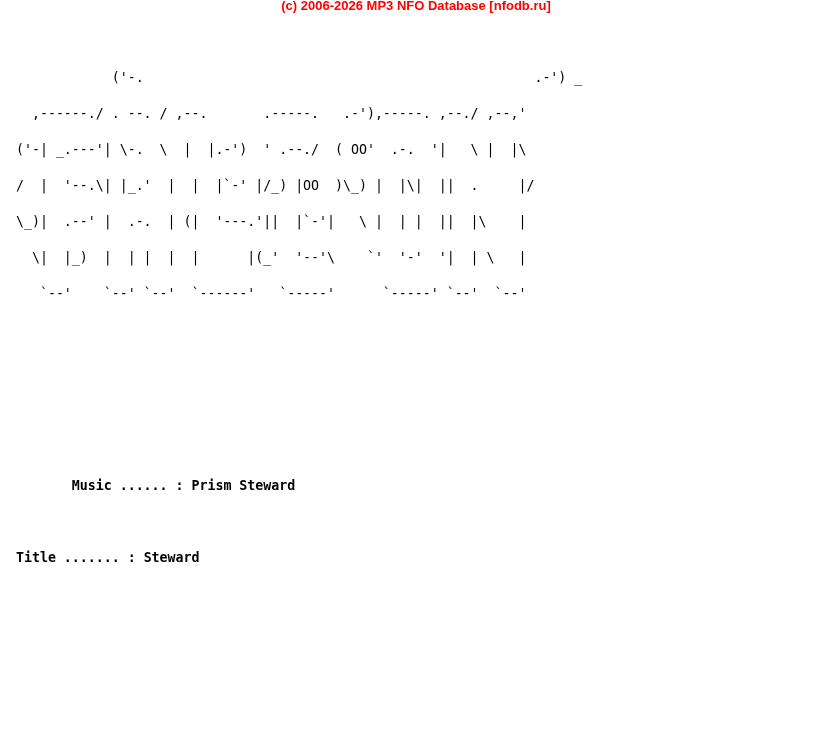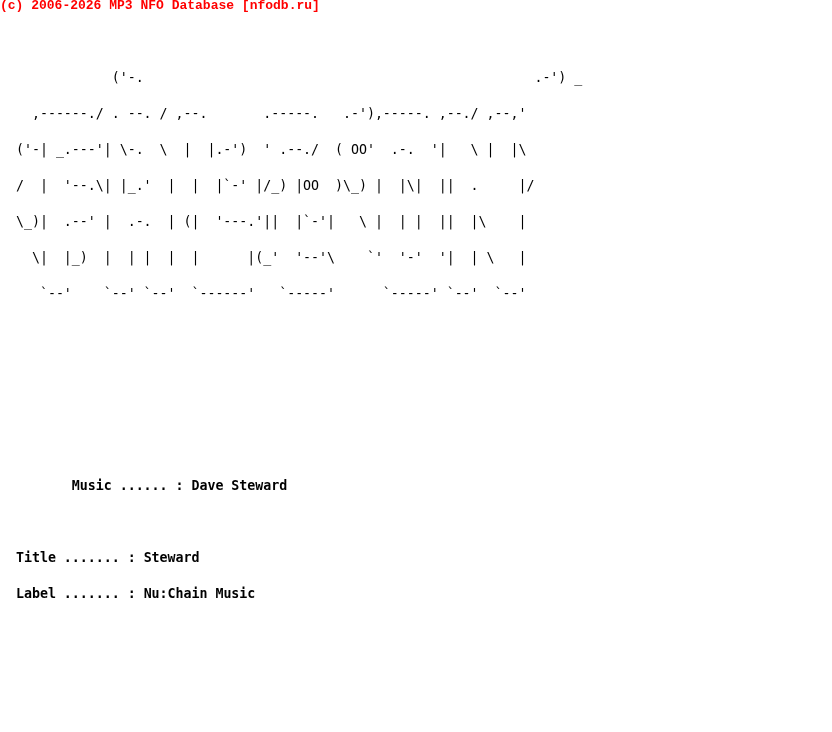--- a/index.html
+++ b/index.html
@@ -13,22 +13,22 @@
     position: relative;
     overflow: hidden;
     font-family: "DejaVu Sans Mono", "Liberation Mono", monospace;
     color: #000000;
   }
   .copyright {
     position: absolute;
     top: 0;
     left: 0;
     width: 832px;
-    text-align: left;
-    font-family: Liberation Mono, monospace;
+    text-align: center;
+    font-family: Liberation Sans, sans-serif;
     font-weight: bold;
     font-size: 13px;
     line-height: 12px;
     color: #ff0000;
     white-space: pre;
   }
   .nfo {
     position: absolute;
     top: 24px;
     left: 16px;
@@ -65,24 +65,23 @@
     <span class="row">/  |  '--.\| |_.'  |  |  |`-' |/_) |OO  )\_) |  |\|  ||  .     |/</span>
     <span class="row">\_)|  .--' |  .-.  | (|  '---.'||  |`-'|   \ |  | |  ||  |\    |</span>
     <span class="row">  \|  |_)  |  | |  |  |      |(_'  '--'\    `'  '-'  '|  | \   |</span>
     <span class="row">   `--'    `--' `--'  `------'   `-----'      `-----' `--'  `--'</span>
   </div>
 
   <span class="row"> </span>
   <span class="row"> </span>
   <span class="row"> </span>
 
-  <span class="row bold"><span>       </span><span>Music ......</span><span> : </span><span>Dave Steward</span></span>
+  <span class="row bold"><span>       </span><span>Music ......</span><span> : </span><span>Prism Steward</span></span>
   <span class="row"> </span>
   <span class="row bold"><span>Title .......</span><span> : </span><span>Steward</span></span>
-  <span class="row bold"><span>Label .......</span><span> : </span><span>Nu:Chain Music</span></span>
   
   
   
   
   
   
   
   
   
   

